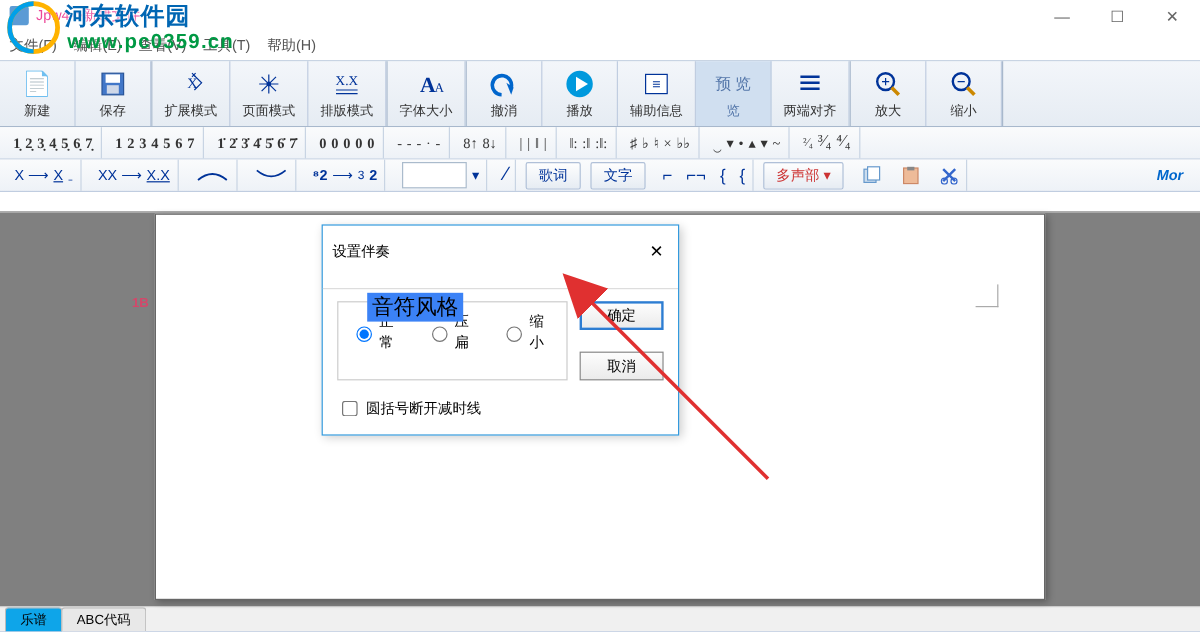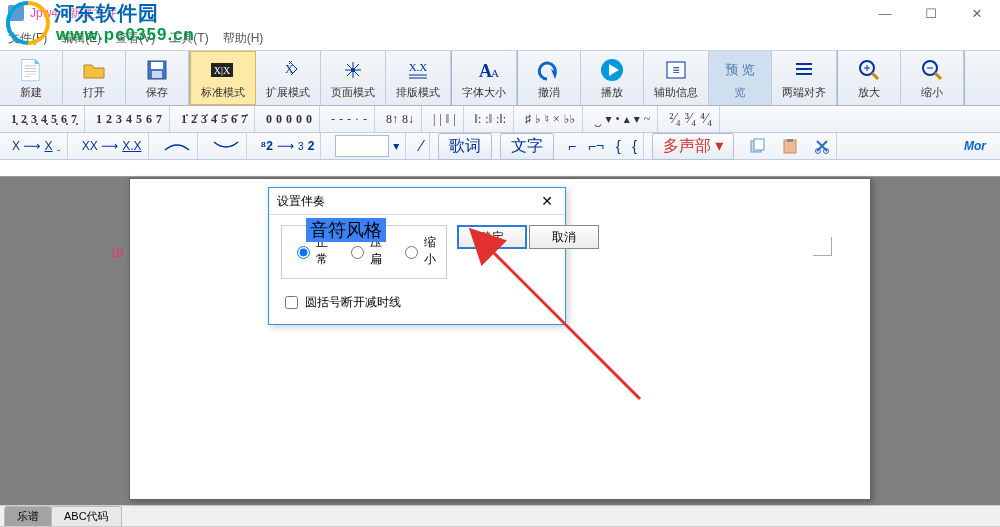--- a/index.html
+++ b/index.html
@@ -21,42 +21,42 @@
 .rbtn .ic{height:28px;display:flex;align-items:center;justify-content:center;font-size:20px}
 .rbtn .lbl{font-size:11px;color:#333;margin-top:1px;white-space:nowrap}
 .sep{width:1px;background:#a8b8cc}
 .symrow{height:26px;background:linear-gradient(#fafbfc,#eef2f7);border-bottom:1px solid #c0cde0;display:flex;align-items:center;padding:0 4px;gap:4px;font-family:serif}
 .symrow .grp{display:flex;align-items:center;gap:2px;padding:0 6px;border-right:1px solid #c8d4e3;height:100%}
 .symrow .s{font-size:12px;color:#333;padding:0 1px}
 .symrow .s b{font-weight:bold}
 .tool2{height:26px;background:linear-gradient(#fafbfc,#eef2f7);border-bottom:1px solid #c0cde0;display:flex;align-items:center;padding:0 6px;gap:8px}
 .tool2 .itm{display:flex;align-items:center;gap:4px;padding:0 6px;color:#003399;font-size:12px;height:100%;border-right:1px solid #c8d4e3}
 .tool2 select,.tool2 .combo{border:1px solid #abc;background:#fff;font-size:11px;height:18px}
-.tool2 .tbtn{padding:2px 10px;background:linear-gradient(#fefefe,#e6ecf3);border:1px solid #b0c0d8;border-radius:2px;color:#003399;font-size:16px}
+.tool2 .tbtn{padding:2px 10px;background:linear-gradient(#fefefe,#e6ecf3);border:1px solid #b0c0d8;border-radius:2px;color:#003399;font-size:12px}
 .more{color:#0066cc;font-style:italic;font-weight:bold;margin-left:auto;padding-right:8px}
 .workspace{position:relative;height:345px;background:#808080;display:flex;justify-content:center}
 .ruler-h{position:absolute;top:0;left:0;right:0;height:16px;background:#fff;border-bottom:1px solid #999}
 .paper{margin-top:18px;width:740px;height:320px;background:#fff;border:1px solid #666;position:relative;box-shadow:2px 2px 6px rgba(0,0,0,0.3)}
 .paper .corner{position:absolute;right:38px;top:58px;width:18px;height:18px;border-right:1px solid #aaa;border-bottom:1px solid #aaa}
 .paper .mark{position:absolute;left:-20px;top:68px;color:#d4476a;font-size:11px;font-weight:bold}
 .dialog{position:absolute;left:138px;top:8px;width:296px;background:#fff;border:1px solid #3399dd;box-shadow:2px 2px 8px rgba(0,0,0,0.2);z-index:50}
-.dlg-title{height:26px;display:flex;align-items:center;padding:0 8px;border-bottom:1px solid #ddd;font-size:12px}
+.dlg-title{height:26px;display:flex;padding:13px 8px;border-bottom:1px solid #ddd;font-size:12px}
 .dlg-title .close{margin-left:auto;font-size:14px;padding:0 4px}
 .dlg-body{padding:10px 12px 14px;display:flex;gap:10px}
 .fieldset{border:1px solid #ccc;padding:8px 10px 10px;position:relative;flex:1}
 .fieldset .legend{position:absolute;top:-8px;left:24px;background:#3b82f6;padding:0 4px;font-size:18px}
 .radios{display:flex;gap:18px;font-size:12px;align-items:center}
 .radios label{display:flex;align-items:center;gap:3px}
-.dlg-btns{display:flex;flex-direction:row;gap:2px}
+.dlg-btns{display:flex;flex-direction:column;gap:18px}
 .dlg-btns button{width:70px;height:24px;border:1px solid #888;background:linear-gradient(#fdfdfd,#ebebeb);font-size:12px}
 .dlg-btns button.primary{border:2px solid #2d7dd2}
 .chk{padding:0 12px 12px;font-size:12px;display:flex;align-items:center;gap:4px}
 .red-arrow{position:absolute;left:330px;top:40px;z-index:60;pointer-events:none}
 .tabs{height:20px;background:#f0f0f0;border-top:1px solid #ccc;display:flex;align-items:flex-end;padding-left:4px}
-.tab{padding:2px 12px;border:1px solid #bbb;border-bottom:none;background:#a3a3a3;font-size:11px;margin-right:-1px;border-radius:3px 3px 0 0}
+.tab{padding:2px 12px;border:1px solid #bbb;border-bottom:none;background:#0ea5e9;font-size:11px;margin-right:-1px;border-radius:3px 3px 0 0}
 .tab.inactive{background:#e8e8e8}
 .status{height:20px;background:linear-gradient(#fefefe,#e6ecf3);border-top:1px solid #c0cde0;display:flex;align-items:center;font-size:11px;color:#333}
 svg{display:block}
 </style>
 </head>
 <body>
 
 <div class="wm">
   <div class="logo">
     <div class="circ"></div>
@@ -85,46 +85,29 @@
   <span>帮助(H)</span>
 </div>
 
 <div class="ribbon">
   <div class="rbtn">
       <div class="ic">📄</div>
       <div class="lbl">新建</div>
     </div>
   <div class="rbtn">
       <div class="ic">
-        <svg width="24" height="20">
-          <path d="M2 5 h8 l2 3 h10 v10 h-20 z" fill="#f0c040" stroke="#c08020"></path>
-        </svg>
-      </div>
-      <div class="lbl">打开</div>
-    </div>
-  <div class="rbtn">
-      <div class="ic">
         <svg width="22" height="22">
           <rect x="2" y="2" width="18" height="18" fill="#4277c8" stroke="#2a5599"></rect>
           <rect x="5" y="3" width="12" height="7" fill="#fff"></rect>
           <rect x="6" y="12" width="10" height="7" fill="#cfd8e8"></rect>
         </svg>
       </div>
       <div class="lbl">保存</div>
     </div>
   <div class="sep"></div>
-  <div class="rbtn sel">
-      <div class="ic">
-        <svg width="28" height="22">
-          <rect x="2" y="4" width="22" height="14" fill="#222"></rect>
-          <text x="13" y="15" fill="#fff" font-size="10" text-anchor="middle" font-family="serif">X|X</text>
-        </svg>
-      </div>
-      <div class="lbl">标准模式</div>
-    </div>
   <div class="rbtn">
       <div class="ic">
         <svg width="26" height="22">
           <text x="10" y="14" font-size="12" fill="#003399" font-family="serif">X</text>
           <path d="M16 4 l6 6 l-6 6" fill="none" stroke="#003399"></path>
           <path d="M14 2 l3 3 m-3 0 l3 -3" stroke="#003399" fill="none"></path>
         </svg>
       </div>
       <div class="lbl">扩展模式</div>
     </div>
@@ -290,21 +273,21 @@
     </div>
   <div class="grp">
       <span class="s">‿</span>
       <span class="s">▾</span>
       <span class="s">•</span>
       <span class="s">▴</span>
       <span class="s">▾</span>
       <span class="s">~</span>
     </div>
   <div class="grp">
-      <span class="s" style="font-size:14px">²⁄₄</span>
+      <span class="s" style="font-size:10px">²⁄₄</span>
       <span class="s" style="font-size:14px">³⁄₄</span>
       <span class="s" style="font-size:14px">⁴⁄₄</span>
     </div>
 </div>
 
 <div class="tool2">
   <div class="itm" style="color:#003399">X ⟶ <u>X</u>₋</div>
   <div class="itm" style="color:#003399">XX ⟶ <u>X.X</u></div>
   <div class="itm">
       <svg width="28" height="12">

